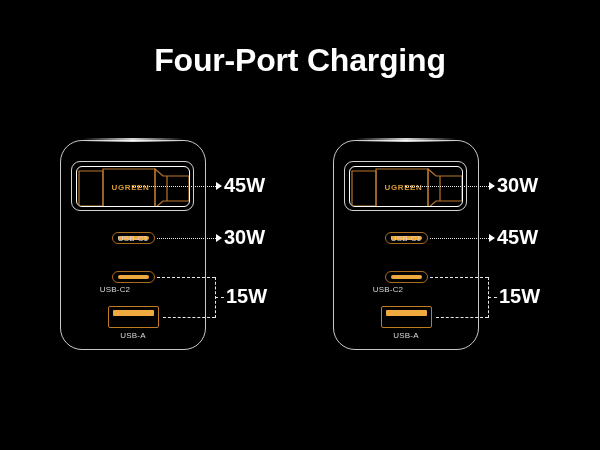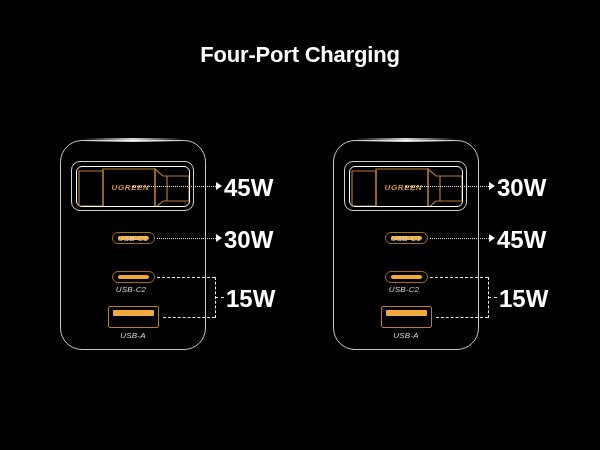--- a/index.html
+++ b/index.html
@@ -5,25 +5,25 @@
   html,body{margin:0;padding:0;}
   body{
     width:600px;height:450px;background:#000;overflow:hidden;
     font-family:"Liberation Sans", sans-serif;
     -webkit-font-smoothing:antialiased;
   }
   #stage{position:relative;width:600px;height:450px;}
 
   .title{
     position:absolute;left:0;top:42px;width:600px;text-align:center;
-    color:#ffffff;font-size:22px;font-weight:bold;letter-spacing:-0.2px;
+    color:#ffffff;font-size:32px;font-weight:bold;letter-spacing:-0.2px;
   }
 
   
-  .charger{position:absolute;top:140px;width:146px;height:264px;font-style:italic;}
+  .charger{position:absolute;top:140px;width:146px;height:264px;}
   .charger.left{left:60px;}
   .charger.right{left:333px;}
 
   .body-outline{
     position:absolute;left:0;top:0;width:146px;height:210px;
     border:1.4px solid #c9c9c9;border-radius:22px;box-sizing:border-box;
   }
   .top-sheen{
     position:absolute;left:22px;top:-2px;width:102px;height:4px;
     background:linear-gradient(90deg,rgba(255,255,255,0) 0%,rgba(255,255,255,.85) 50%,rgba(255,255,255,0) 100%);
@@ -61,27 +61,27 @@
   .port-usba .slot{width:41px;height:6px;background:#f0a93f;border-radius:1px;}
 
   .port-label{
     position:absolute;text-align:center;color:#d8d8d8;
     font-size:8px;letter-spacing:.2px;white-space:nowrap;
   }
 
   .c1{left:51.5px;top:92px;}
   .c1lbl{left:22px;top:94px;width:102px;}
   .c2{left:51.5px;top:131px;}
-  .c2lbl{left:20px;top:145px;width:102px;text-align:center;}
+  .c2lbl{left:4px;top:145px;width:102px;text-align:center;}
   .ua{left:47.5px;top:166px;}
   .ualbl{left:22px;top:191px;width:102px;}
 
   
   .callout-num{
-    position:absolute;color:#ffffff;font-size:24px;font-weight:bold;
+    position:absolute;color:#ffffff;font-size:20px;font-weight:bold;
     letter-spacing:0px;white-space:nowrap;
   }
 
   .dotline{
     position:absolute;height:0;border-top:1.6px dotted #e8e8e8;
   }
   .arrowhead{
     position:absolute;width:0;height:0;
     border-top:4.5px solid transparent;border-bottom:4.5px solid transparent;
     border-left:6px solid #ffffff;

